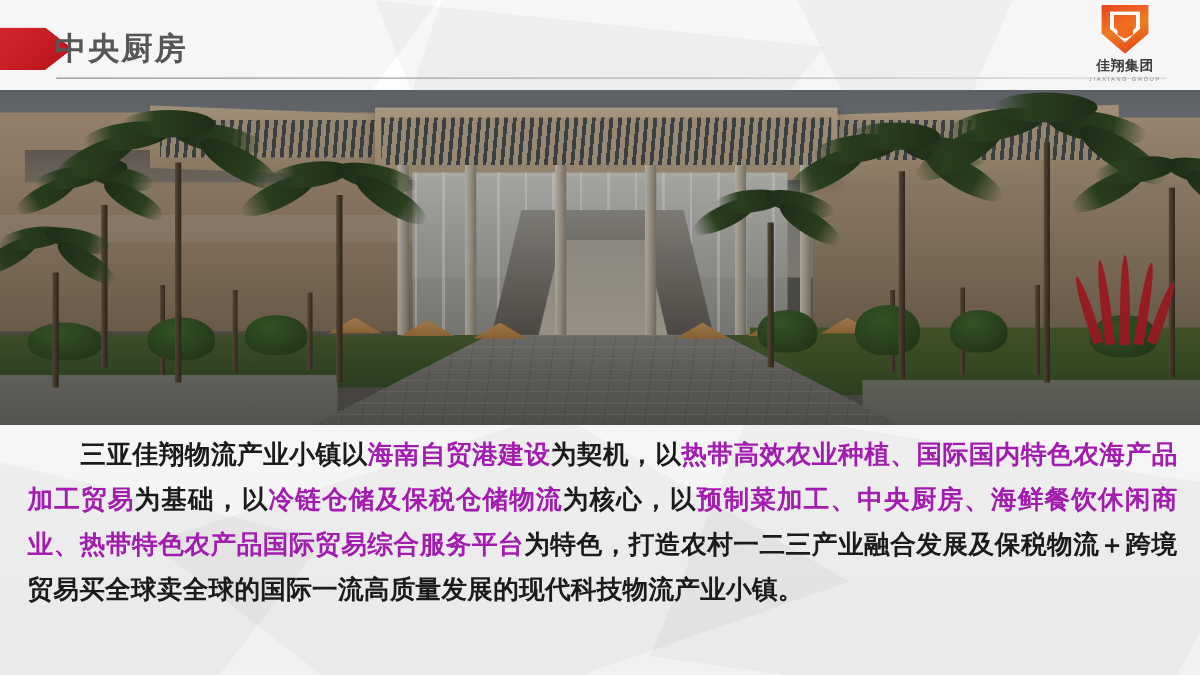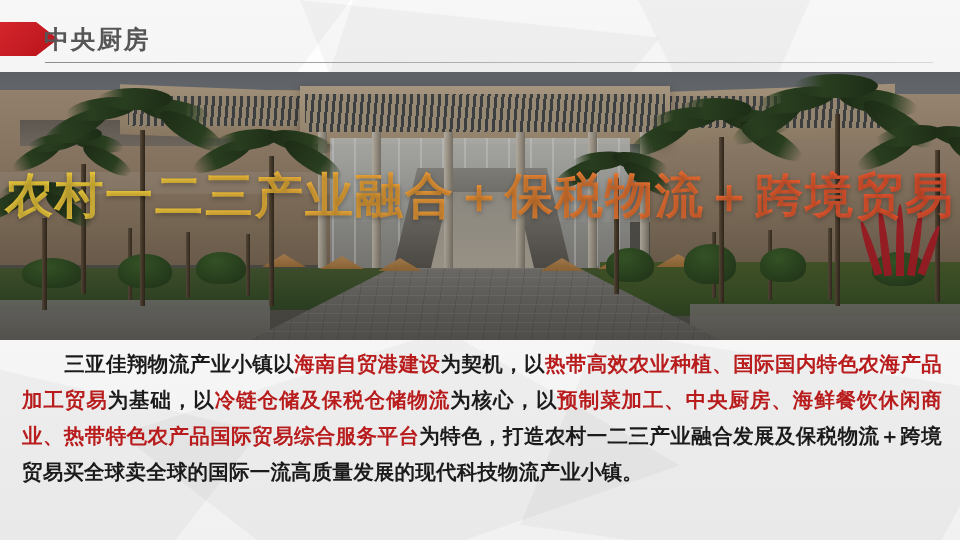--- a/index.html
+++ b/index.html
@@ -152,21 +152,21 @@
      font-size:48px;font-weight:bold;letter-spacing:2px;white-space:nowrap;
      background:linear-gradient(90deg,#f5d33f 0%,#f3c93c 18%,#efa23a 42%,#ef7b35 64%,#ef5f32 82%,#ee5330 100%);
      -webkit-background-clip:text;background-clip:text;color:transparent;
      text-shadow:0 2px 5px rgba(0,0,0,.28);}
 
   
   .body-wrap{position:absolute;left:0;top:346px;width:960px;height:194px;z-index:6;}
   .para{margin:0;padding:0 18px 0 22px;font-size:20.5px;line-height:36px;
      color:#1b1b1b;text-align:justify;text-justify:inter-ideograph;letter-spacing:.2px;}
   .para .indent{display:inline-block;width:42px;}
-  .hl{color:#b91c1c;font-weight:bold;}
+  .hl{color:#a21caf;font-weight:bold;}
   .pl{color:#1b1b1b;font-weight:bold;}
   .plb{color:#1b1b1b;font-weight:bold;}
 </style>
 </head>
 <body>
 
 <div class="slide">
 
   <div class="bg-poly">
     <i class="p1"></i>
@@ -177,20 +177,30 @@
       <i class="p6"></i>
       <i class="p7"></i>
   </div>
 
   <div class="header">
     <div class="red-arrow"></div>
     <div class="header-title">中央厨房</div>
     <div class="header-rule"></div>
   </div>
 
+  <div class="logo">
+    <div class="shield">
+      <div class="sh-out"></div>
+        <div class="sh-in"></div>
+        <div class="sh-in2"></div>
+        <div class="hexa"></div>
+    </div>
+    <div class="logo-cn">佳翔集团</div>
+    <div class="logo-en">JIAXIANG GROUP</div>
+  </div>
 
   <div class="hero">
     <div class="sky"></div>
     <div class="bldg">
       <div class="wall-l"></div>
         <div class="wall-l3"></div>
         <div class="wall-l2"></div>
       <div class="wall-r"></div>
       <div class="canopy-l"></div>
         <div class="louvers-l"></div>
@@ -305,21 +315,20 @@
       <i class="s1"></i>
         <i class="s2"></i>
         <i class="s3"></i>
         <i class="s4"></i>
         <i class="s5"></i>
     </div>
 
     <div class="hero-shade"></div>
   </div>
 
-  <div class="headline">农村一二三产业融合＋保税物流＋跨境贸易</div>
 
   <div class="body-wrap">
     <p class="para">
       <span class="indent"></span><span id="seg-host"><span class="pl">三亚佳翔物流产业小镇以</span><span class="hl">海南自贸港建设</span><span class="pl">为契机，以</span><span class="hl">热带高效农业种植、国际国内特色农海产品加工贸易</span><span class="plb">为基础，以</span><span class="hl">冷链仓储及保税仓储物流</span><span class="pl">为核心，以</span><span class="hl">预制菜加工、中央厨房、海鲜餐饮休闲商业、热带特色农产品国际贸易综合服务平台</span><span class="pl">为特色，打造农村一二三产业融合发展及保税物流＋跨境贸易买全球卖全球的国际一流高质量发展的现代科技物流产业小镇。</span></span>
     </p>
   </div>
 
 </div>
 
 </body></html>

